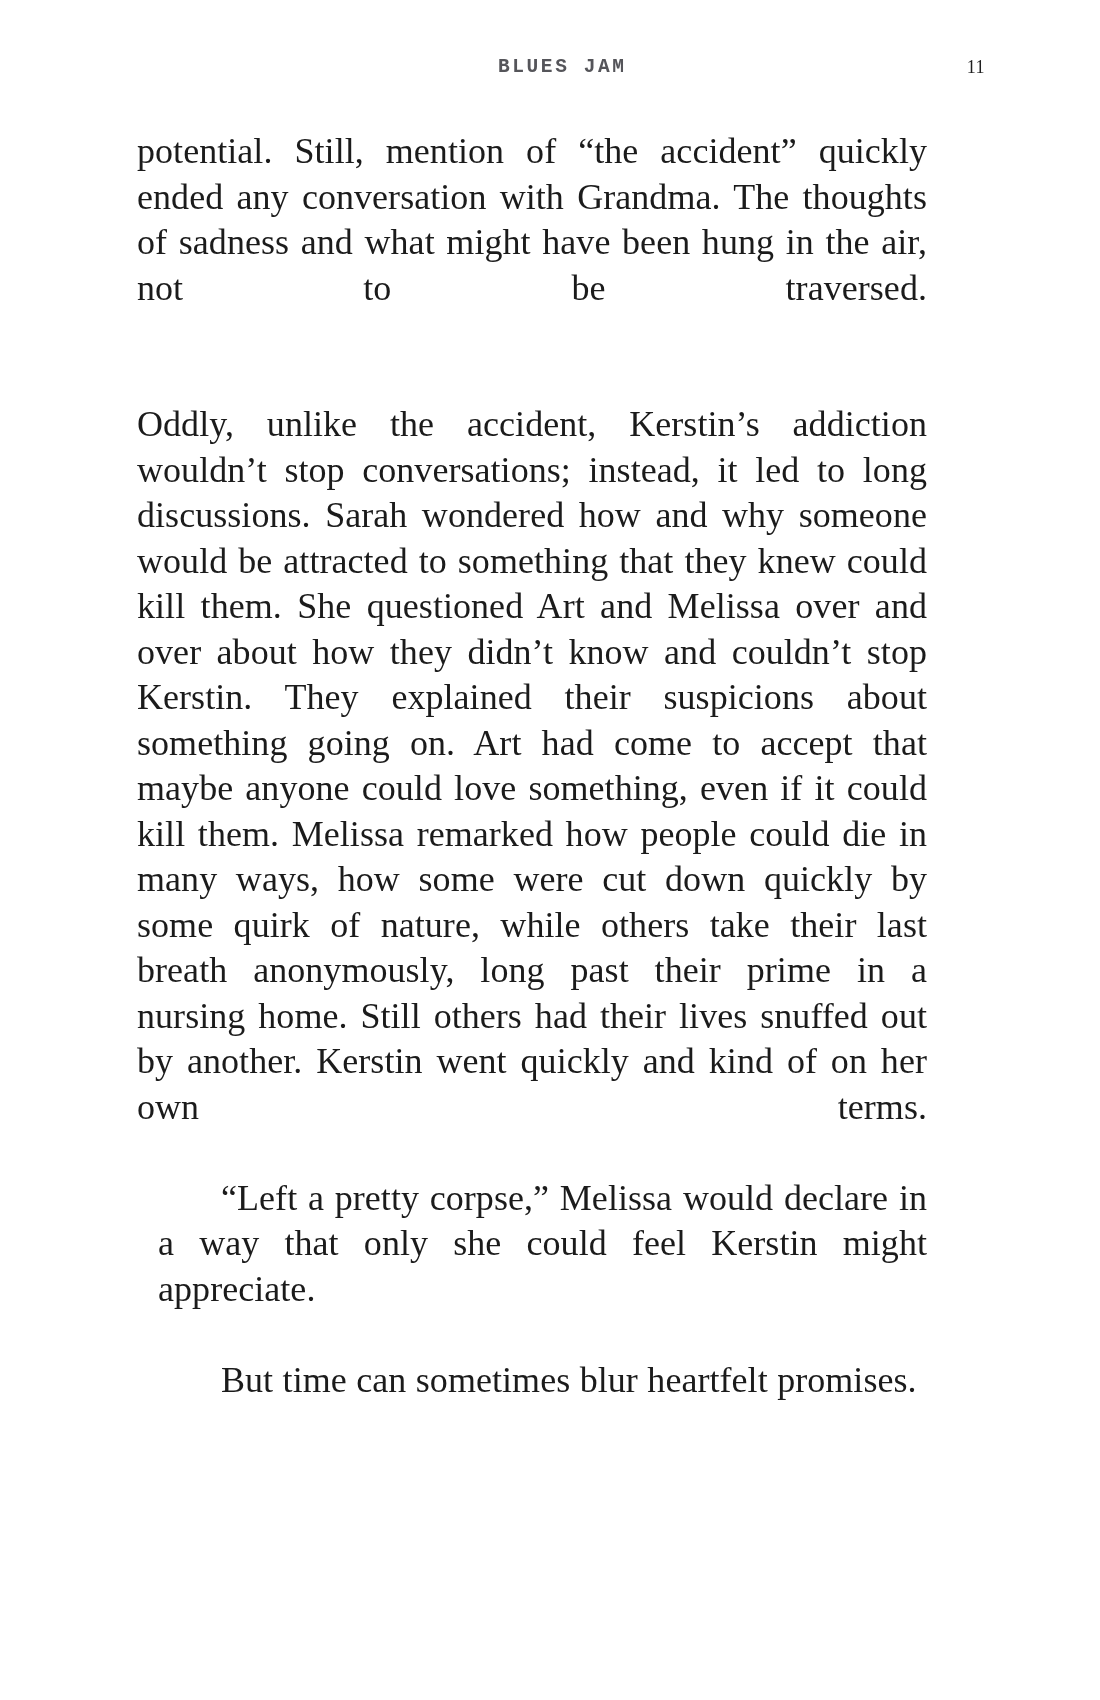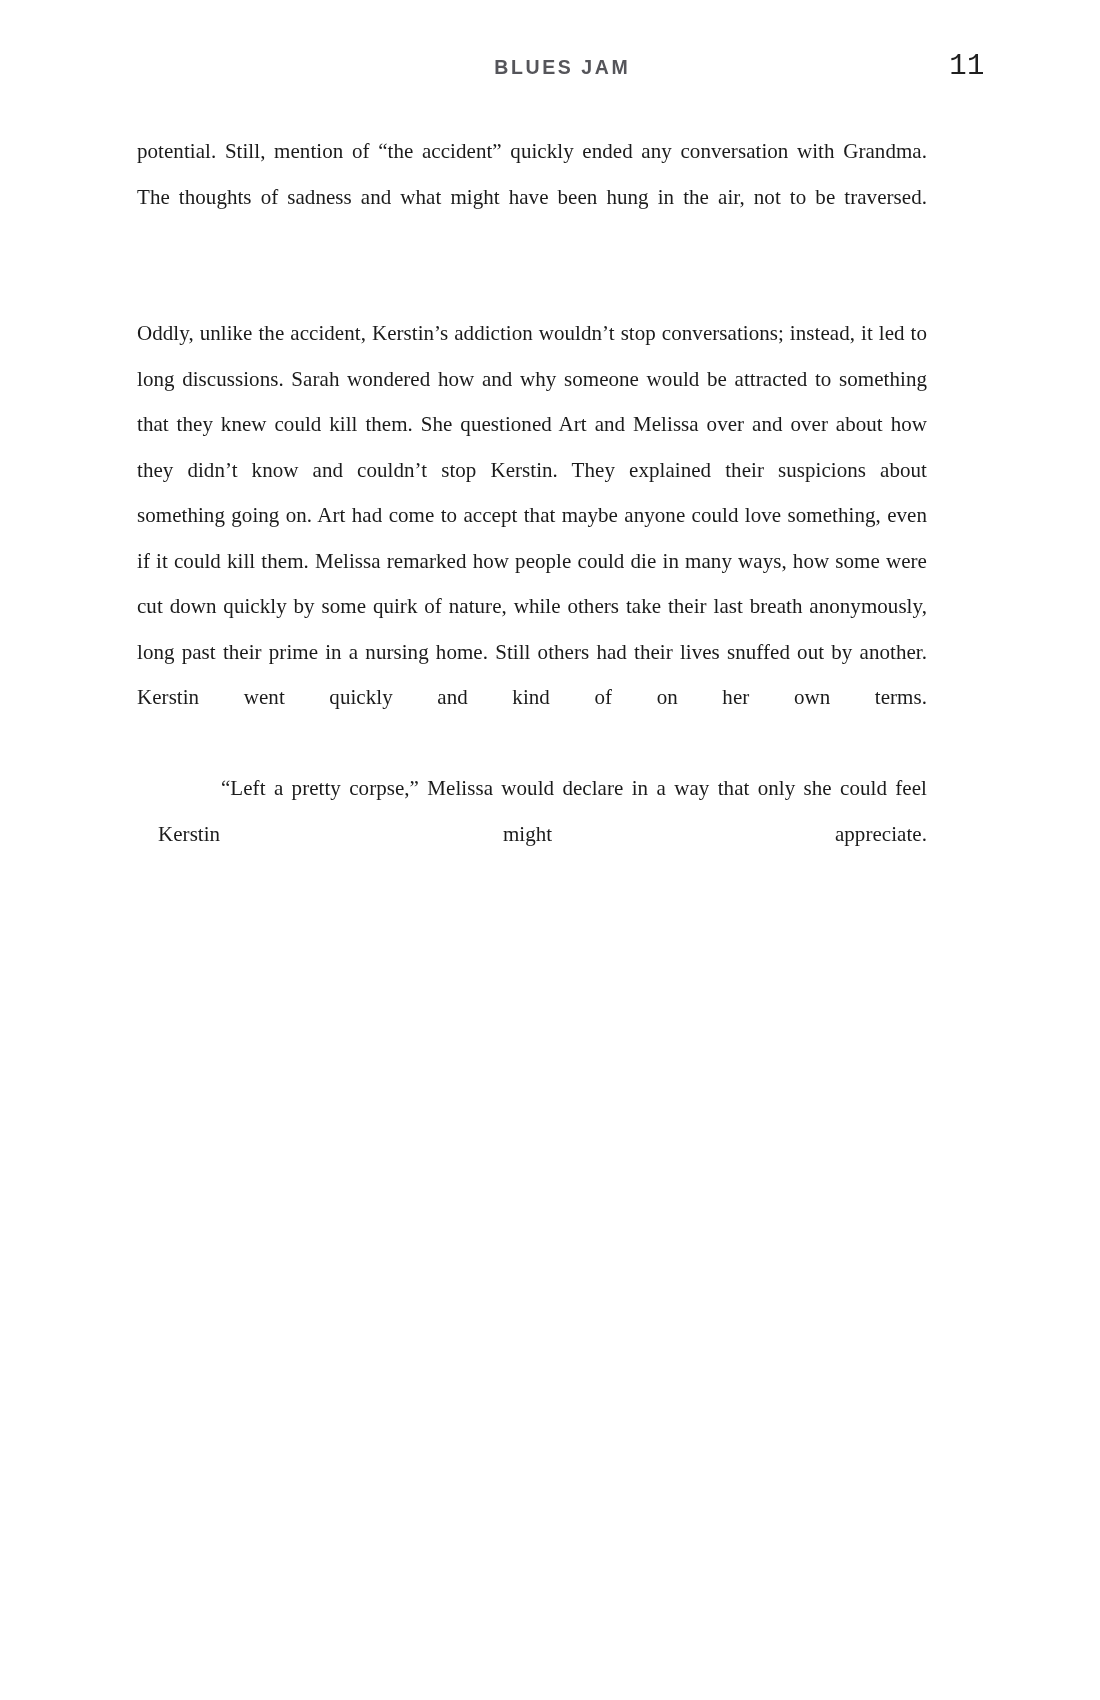--- a/index.html
+++ b/index.html
@@ -30,52 +30,52 @@
     left: 137px;
     width: 848px;
     height: 34px;
   }
   .rh-title {
     position: absolute;
     left: 0;
     right: 0;
     top: 0;
     text-align: center;
-    font-family: Liberation Sans, sans-serif;
+    font-family: Liberation Mono, monospace;
     font-size: 19.5px;
     font-weight: 700;
     letter-spacing: 2.6px;
     color: #55555a;
     text-transform: uppercase;
     line-height: 30px;
     text-indent: 2.6px;
   }
   .rh-folio {
     position: absolute;
     right: 0;
     top: 0;
-    font-family: Liberation Mono, monospace;
-    font-size: 29px;
+    font-family: Liberation Serif, serif;
+    font-size: 18px;
     font-weight: 400;
     color: #1f1f1f;
     line-height: 30px;
     letter-spacing: 0.5px;
   }
 
   
   .textblock {
     position: absolute;
     top: 129px;
     left: 137px;
     width: 790px;
   }
 
   p.para {
     margin: 0;
-    font-size: 21px;
+    font-size: 36px;
     line-height: 45.5px;
     text-align: justify;
     text-justify: inter-word;
     letter-spacing: 0.05px;
     word-spacing: 0.4px;
     color: #1b1b1b;
     hyphens: manual;
   }
   p.para::after {
     content: "";
@@ -106,16 +106,17 @@
 
     <p class="para flush">potential. Still, mention of “the accident” quickly ended any con­versation with Grandma. The thoughts of sadness and what might have been hung in the air, not to be traversed.</p>
 
     <div class="gap"></div>
 
     <p class="para flush">Oddly, unlike the accident, Kerstin’s addiction wouldn’t stop con­versations; instead, it led to long discussions. Sarah wondered how and why someone would be attracted to something that they knew could kill them. She questioned Art and Melissa over and over about how they didn’t know and couldn’t stop Kerstin. They explained their suspicions about something going on. Art had come to accept that maybe anyone could love something, even if it could kill them. Melissa remarked how people could die in many ways, how some were cut down quickly by some quirk of nature, while others take their last breath anonymously, long past their prime in a nursing home. Still others had their lives snuffed out by another. Kerstin went quickly and kind of on her own terms.</p>
 
     <p class="para indent">“Left a pretty corpse,” Melissa would declare in a way that only she could feel Kerstin might appreciate.</p>
 
 
+    <p class="para indent last">But time can sometimes blur heartfelt promises.</p>
 
   </div>
 
 </div>
 
 </body></html>

